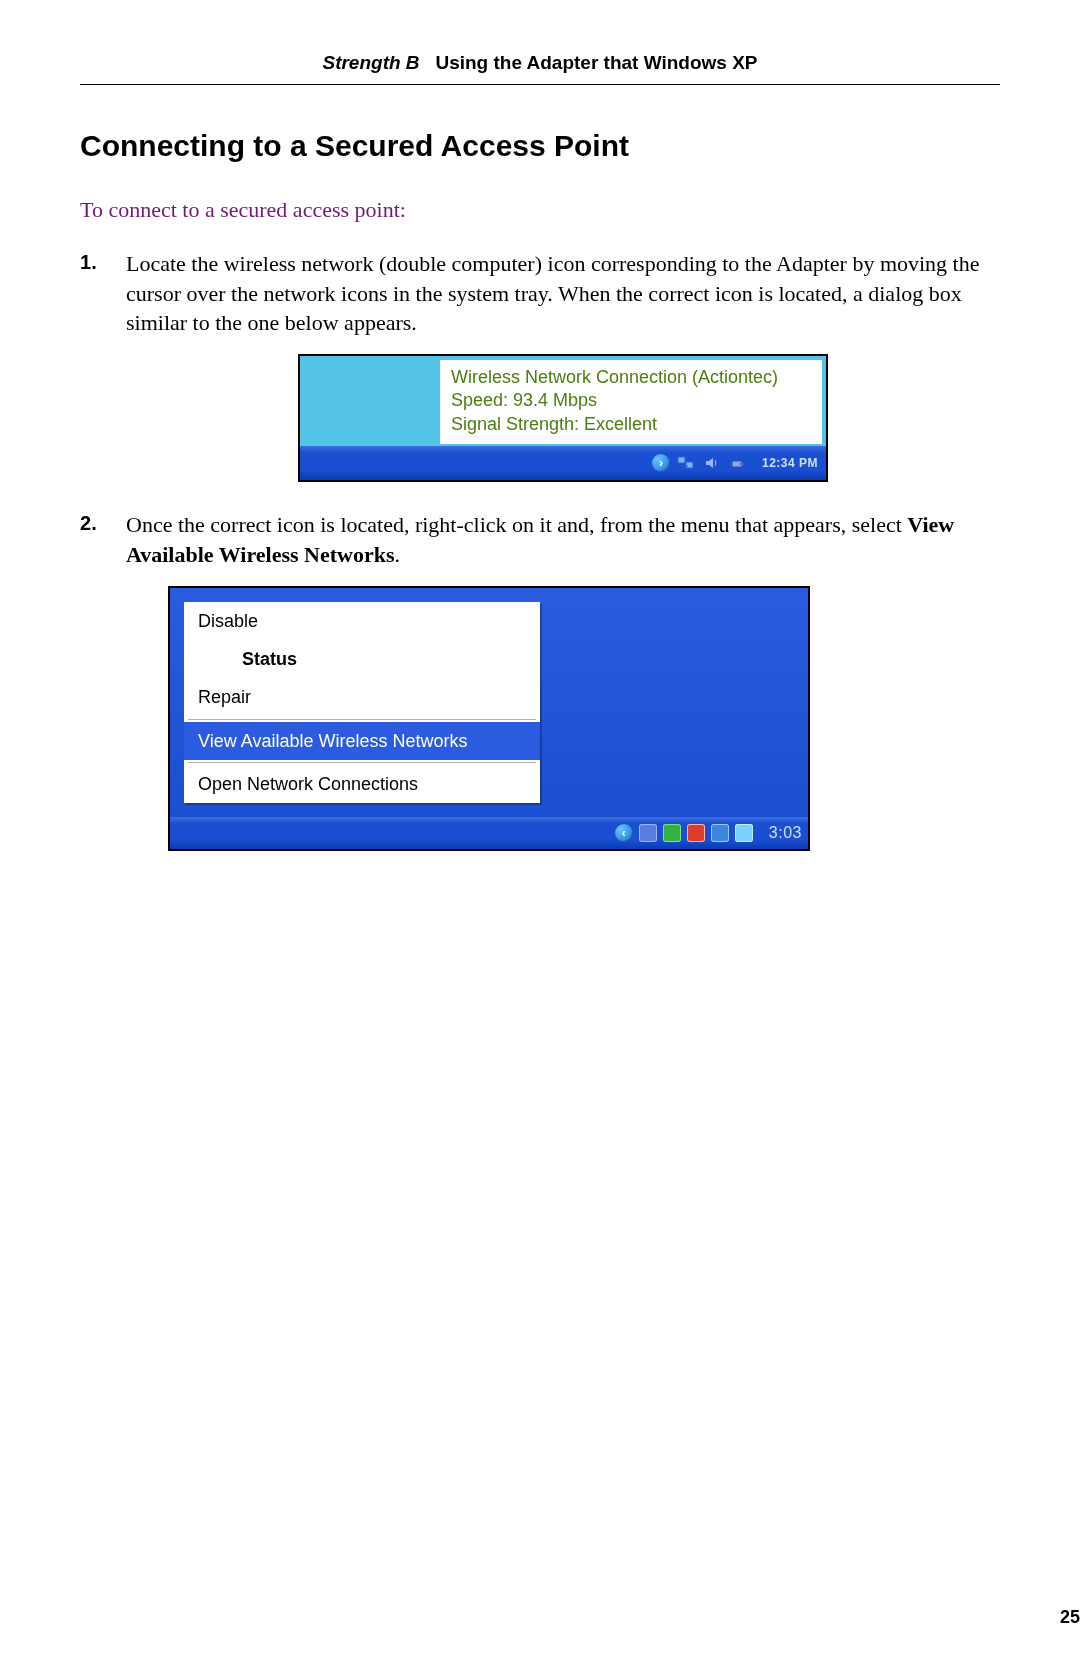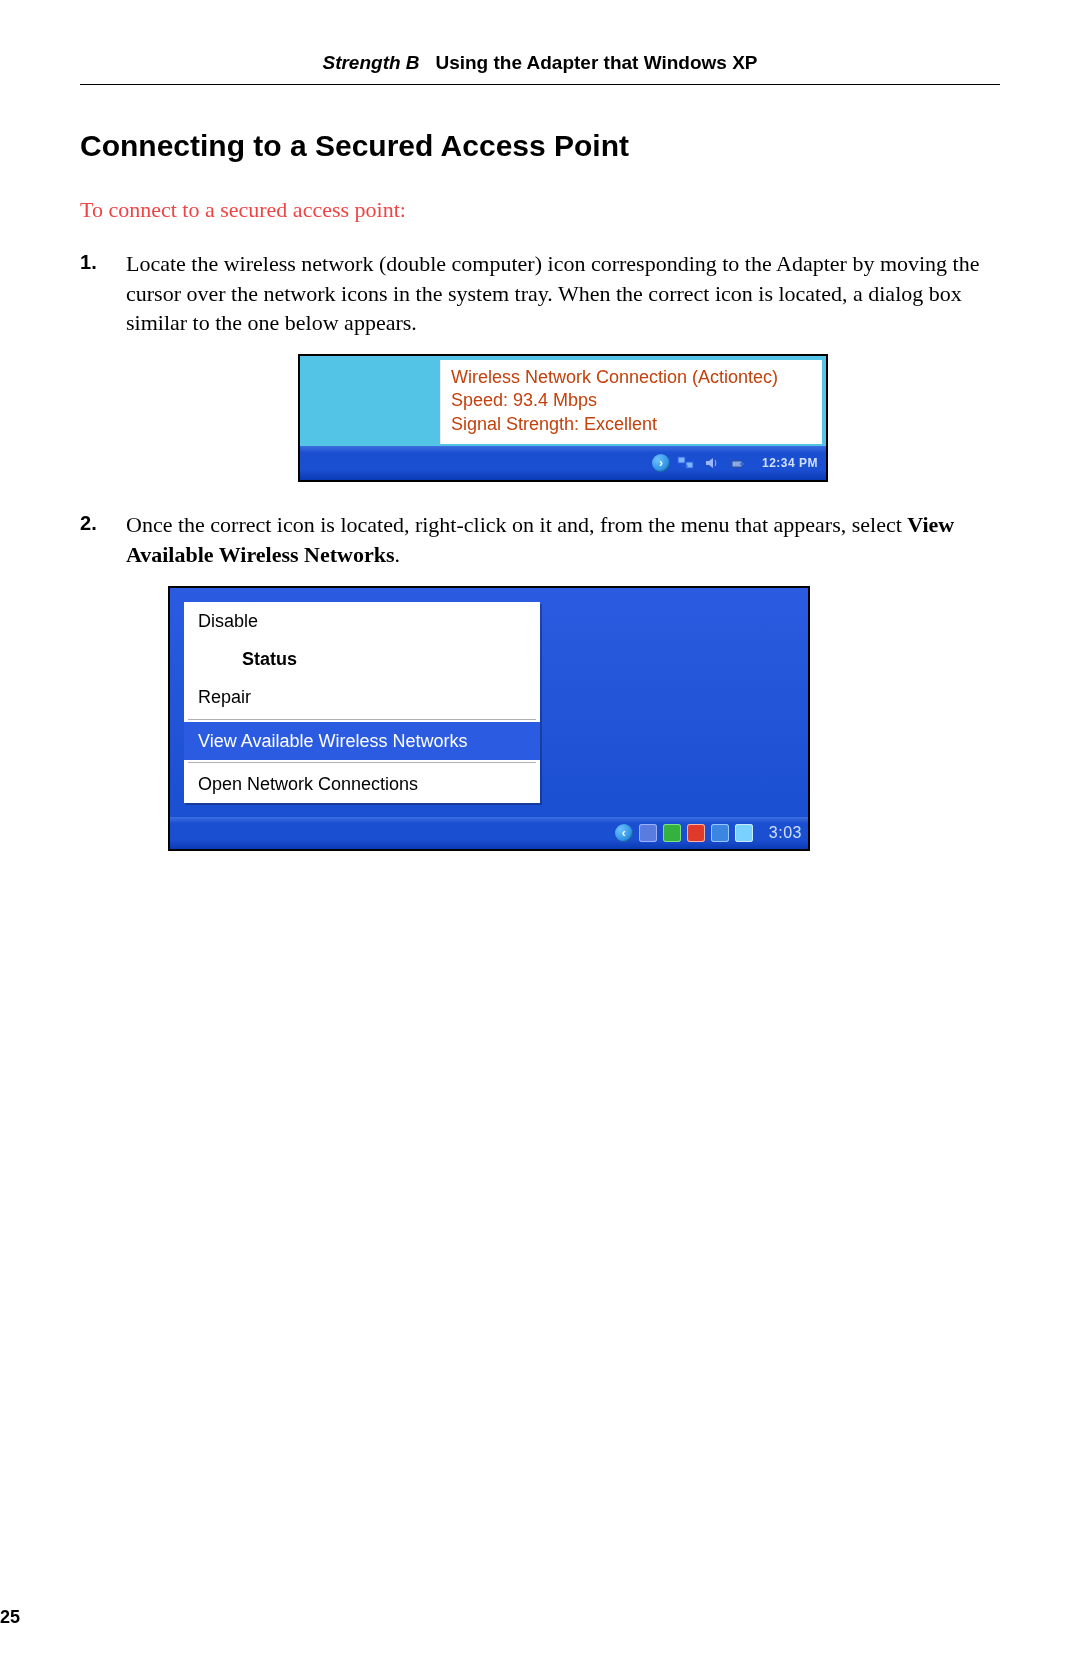--- a/index.html
+++ b/index.html
@@ -37,21 +37,21 @@
   h1.section-title {
     font-family: Verdana, Arial, sans-serif;
     font-size: 30px;
     font-weight: bold;
     margin: 0 0 34px 0;
     color: #000;
   }
   .intro {
     font-size: 22px;
     margin: 0 0 26px 0;
-    color: #ef4444;
+    color: #701a75;
   }
   ol.steps {
     margin: 0;
     padding: 0 0 0 46px;
     list-style: none;
     counter-reset: step;
   }
   ol.steps > li {
     position: relative;
     font-size: 22px;
@@ -78,21 +78,21 @@
     border: 2px solid #000;
     background: #54c4e6;
     font-family: Tahoma, Arial, sans-serif;
   }
   .shot1 .tooltip {
     background: #fff;
     margin: 4px 4px 2px 140px;
     padding: 6px 8px 8px 10px;
     font-size: 18px;
     line-height: 1.3;
-    color: #c2410c;
+    color: #4d7c0f;
     border-left: 1px solid rgba(0,0,0,.08);
   }
   .shot1 .tray {
     height: 34px;
     background: linear-gradient(to bottom, #3c6edf 0%, #1b4fd1 20%, #1b4fd1 70%, #0a3bb5 100%);
     display: flex;
     align-items: center;
     justify-content: flex-end;
     padding-right: 8px;
     gap: 6px;
@@ -168,21 +168,21 @@
   .tray2 .ic.red   { background:#e03a2a; box-shadow: inset 0 0 0 1px #ffb3ab; }
   .tray2 .ic.blue  { background:#3a86e0; box-shadow: inset 0 0 0 1px #9ac6ff; }
   .tray2 .ic.sky   { background:#7ad0ff; box-shadow: inset 0 0 0 1px #c7ecff; }
   .tray2 .tlabel { color:#cfe1ff; font-size:16px; margin-left:10px; letter-spacing:.5px;}
 
   .page-number {
     position: absolute;
     bottom: 40px;
     width: 1080px;
     left: 0;
-    text-align: left;
+    text-align: right;
     font-family: Verdana, Arial, sans-serif;
     font-weight: bold;
     font-size: 18px;
   }
 </style>
 </head>
 <body>
 
 <div class="page">
 

